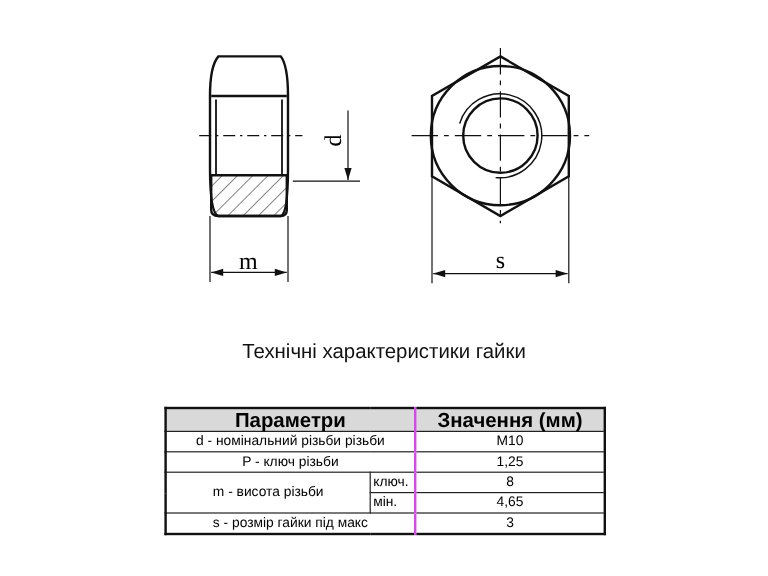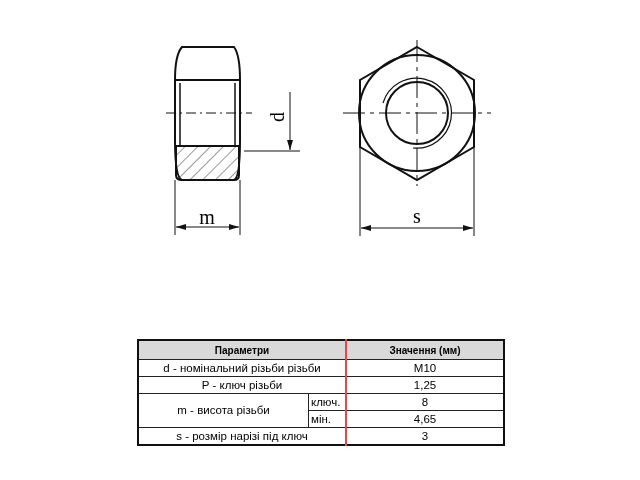--- a/index.html
+++ b/index.html
@@ -15,22 +15,22 @@
     .title .line2 { padding-left: 14px; }
     .title b { font-weight: bold; }
     table.spec {
       position: absolute; left: 137px; top: 339px; width: 368px;
       border-collapse: collapse; font-size: 11.5px; color: #000;
       border: 2px solid #111;
     }
     table.spec td, table.spec th {
       border: 1px solid #222; height: 16px; padding: 0 4px; text-align: center; line-height: 15px;
     }
-    table.spec th { background: #d9d9d9; font-weight: bold; font-size: 10px; height: 18px; margin-top: 43px; }
-    table.spec .valcol { border-left: 2px solid #ef4444; width: 148px; }
+    table.spec th { background: #d9d9d9; font-weight: bold; font-size: 17px; height: 18px; margin-top: 43px; }
+    table.spec .valcol { border-left: 2px solid #d946ef; width: 148px; }
     table.spec td.sub { text-align: left; width: 30px; padding-left: 2px; }
   </style>
 </head>
 <body>
 
 <svg class="drawing" viewBox="0 0 640 270" width="640" height="270">
   <defs>
     <pattern id="hatch" patternUnits="userSpaceOnUse" width="9" height="9" patternTransform="rotate(45)">
       <line x1="0" y1="0" x2="0" y2="9" stroke="#333" stroke-width="1"></line>
     </pattern>
@@ -65,20 +65,21 @@
     <line x1="360" y1="147" x2="360" y2="236" stroke-width="1"></line>
     <line x1="474" y1="147" x2="474" y2="236" stroke-width="1"></line>
     <line x1="361" y1="228" x2="473" y2="228" stroke-width="1"></line>
     <polygon points="361,228 371,225 371,231" fill="#111" stroke="none"></polygon>
     <polygon points="473,228 463,225 463,231" fill="#111" stroke="none"></polygon>
   </g>
   <text x="417" y="223" font-family="Liberation Serif, serif" font-size="20" text-anchor="middle">s</text>
 </svg>
 
 <div class="title">
+  <div>Технічні характеристики гайки</div>
 </div>
 
 <table class="spec">
   <tbody>
       <tr>
     <th colspan="2">Параметри</th>
     <th class="valcol">Значення (мм)</th>
   </tr>
   <tr>
     <td colspan="2">d - номінальний різьби різьби</td>
@@ -91,17 +92,17 @@
   <tr>
     <td rowspan="2">m - висота різьби</td>
     <td class="sub">ключ.</td>
     <td class="valcol">8</td>
   </tr>
   <tr>
     <td class="sub">мін.</td>
     <td class="valcol">4,65</td>
   </tr>
   <tr>
-    <td colspan="2">s - розмір нарізі під ключ</td>
+    <td colspan="2">s - розмір гайки під макс</td>
     <td class="valcol">3</td>
   </tr>
 </tbody>
   </table>
 
 </body></html>

